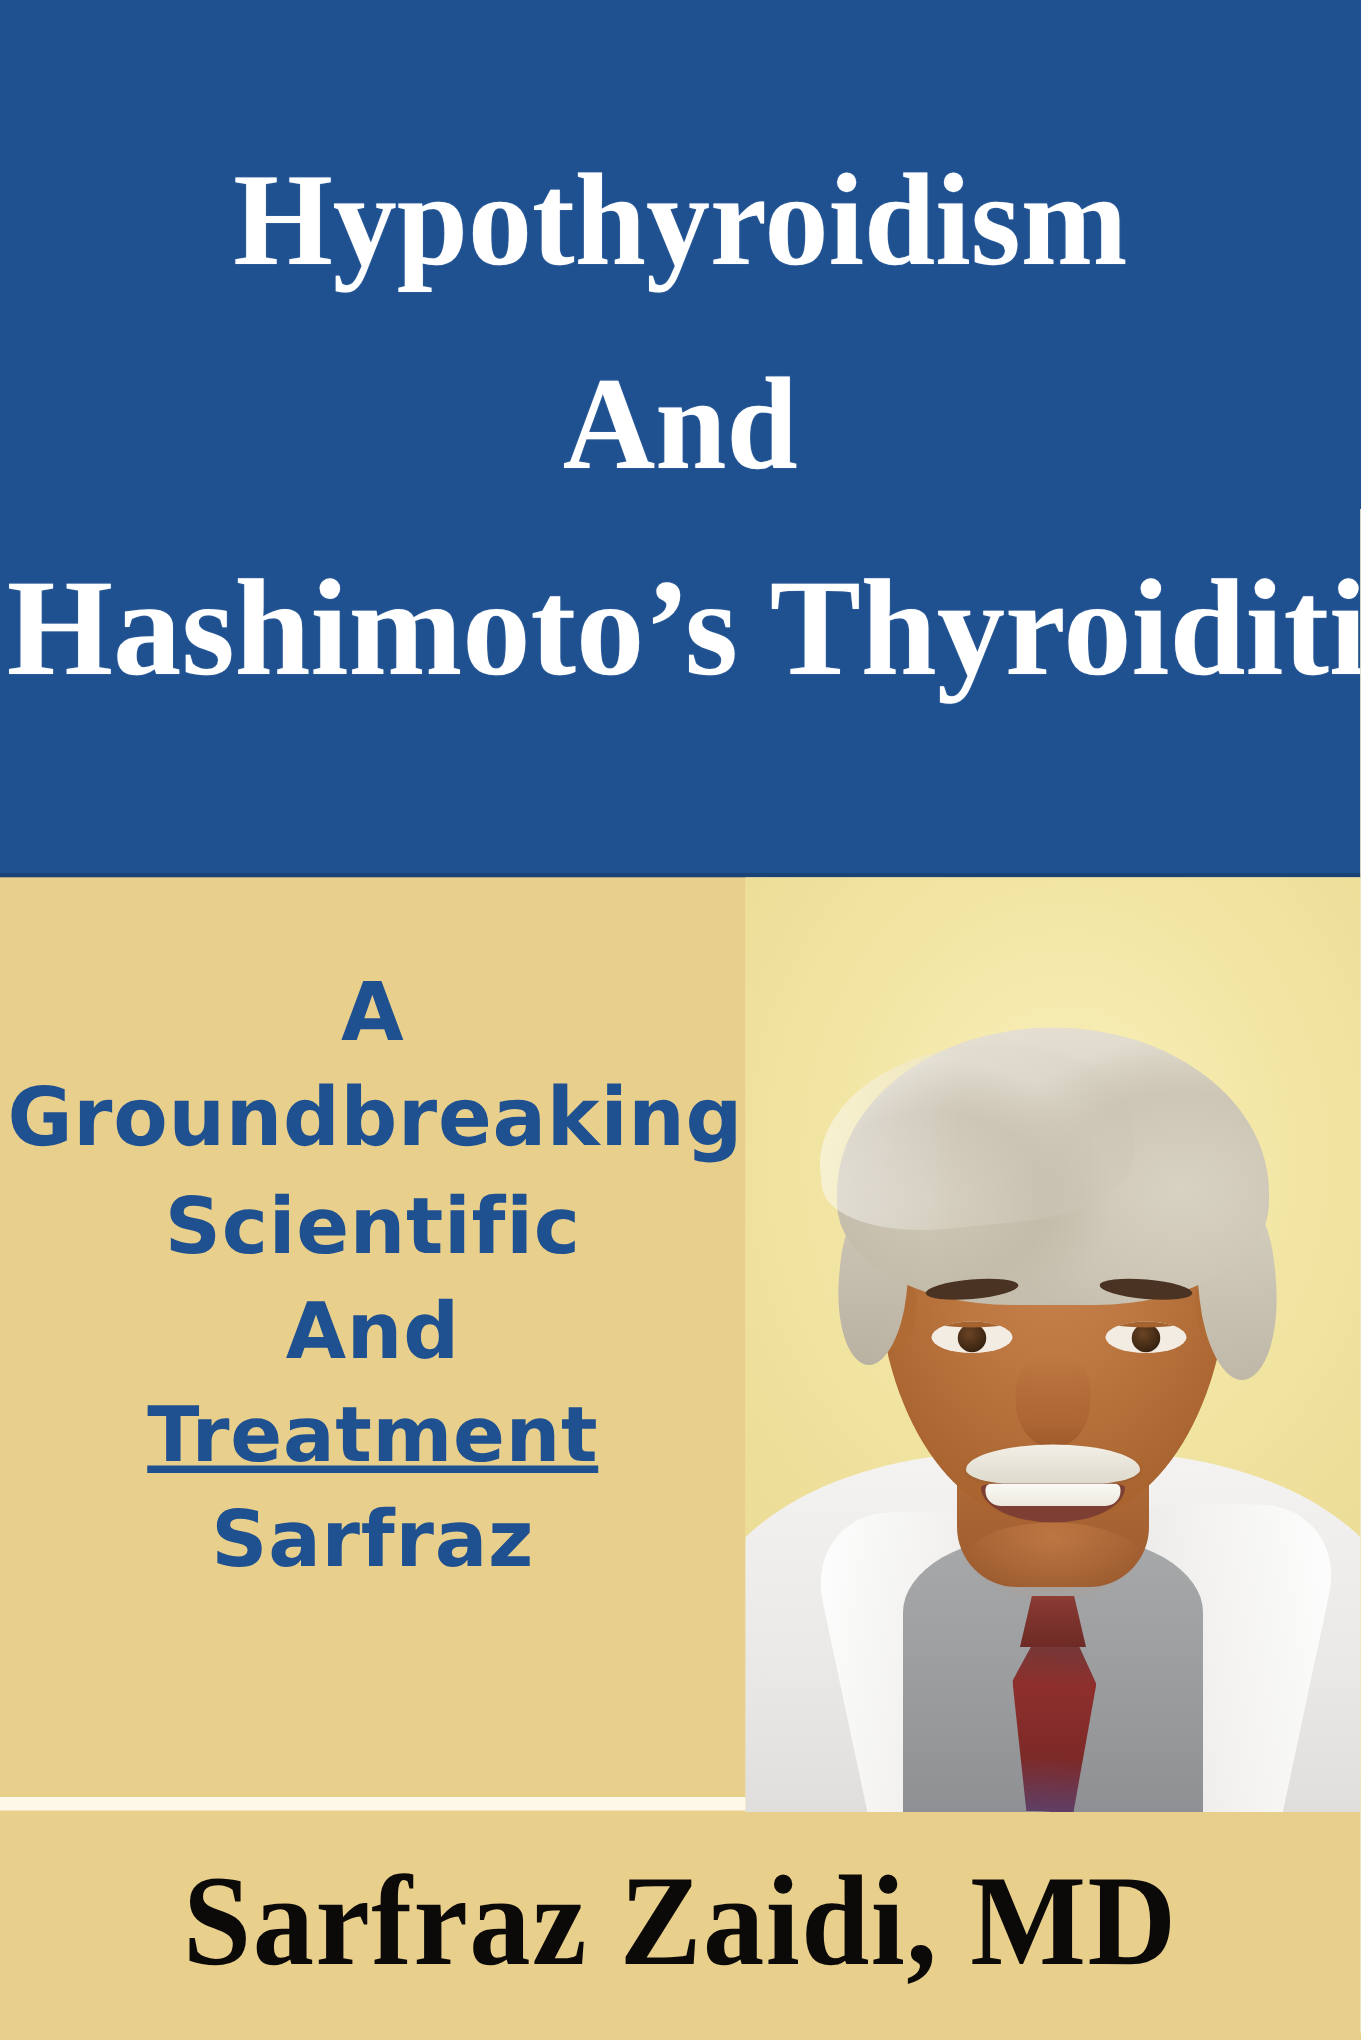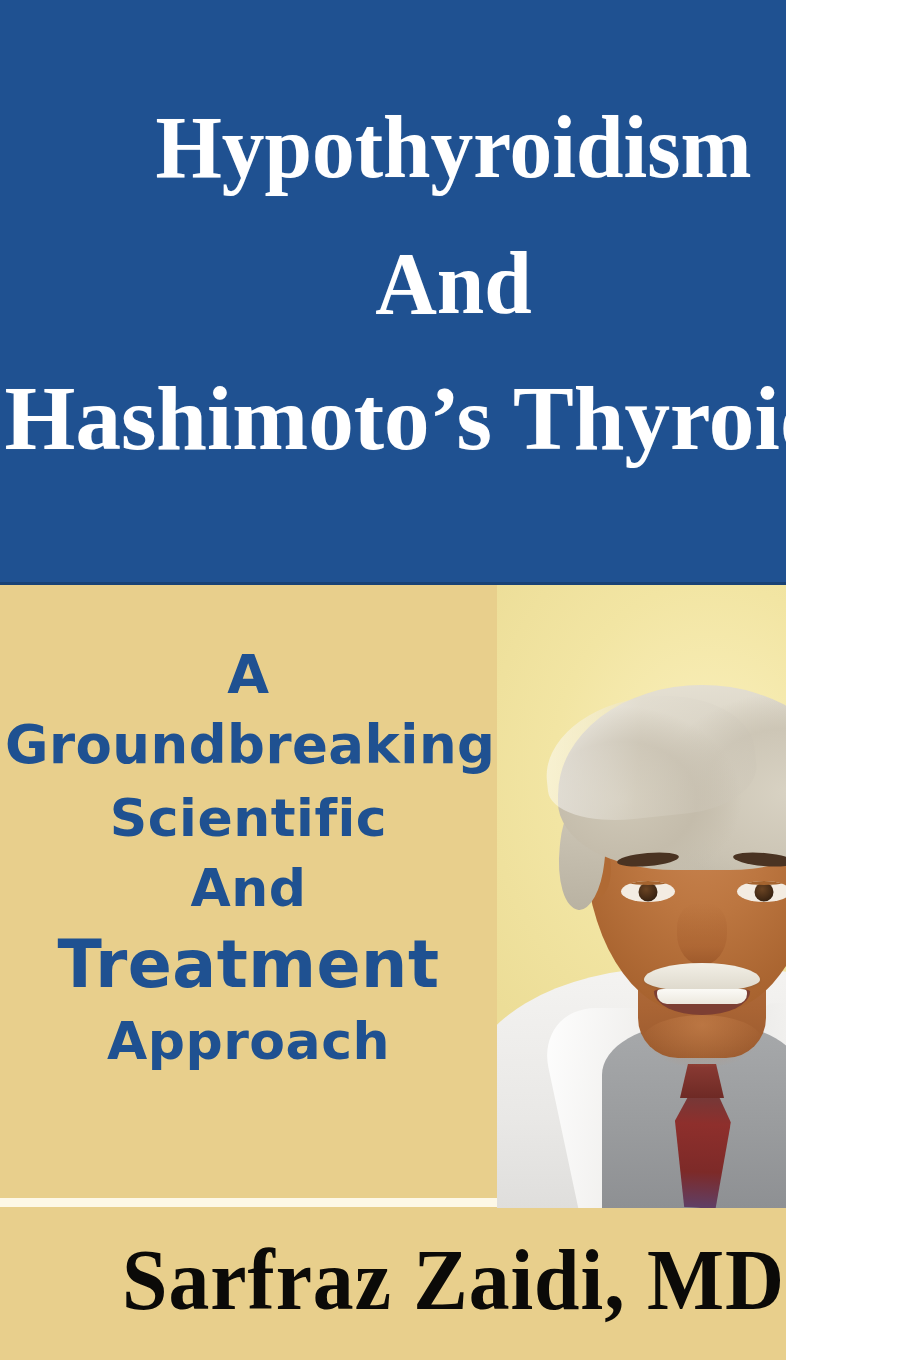--- a/index.html
+++ b/index.html
@@ -2,21 +2,21 @@
 <html><head>
 <meta charset="utf-8">
 <style>
   html, body {
     margin: 0;
     padding: 0;
     background: #ffffff;
   }
   #cover {
     position: relative;
-    width: 786px;
+    width: 907px;
     height: 1360px;
     overflow: hidden;
     background: #e8cf8c;
     font-family: "Liberation Serif", serif;
   }
 
   
   #title-panel {
     position: absolute;
     left: 0; top: 0;
@@ -73,21 +73,21 @@
     white-space: nowrap;
     line-height: 1.0;
     color: #1f5191;
     letter-spacing: .5px;
   }
   .sub-a          { font-size: 54px; margin-bottom: 16px; }
   .sub-ground     { font-size: 54px; margin-bottom: 20px; transform: scaleX(.98); }
   .sub-sci        { font-size: 52px; margin-bottom: 18px; }
   .sub-and        { font-size: 52px; margin-bottom: 18px; }
   .sub-prac       { font-size: 52px; margin-bottom: 18px; }
-  .sub-treat      { font-size: 65px; margin-bottom: 18px; }
+  .sub-treat      { font-size: 51px; margin-bottom: 18px; text-decoration: underline; }
   .sub-appr       { font-size: 52px; }
 
   
   #author-photo {
     position: absolute;
     left: 497px;
     top: 585px;
     width: 410px;
     height: 623px;
     overflow: hidden;
@@ -318,21 +318,21 @@
   </div>
 
   <div id="body-panel"></div>
 
   <div id="subtitle-block">
     <span class="subtitle-line sub-a">A</span>
     <span class="subtitle-line sub-ground">Groundbreaking,</span>
     <span class="subtitle-line sub-sci">Scientific</span>
     <span class="subtitle-line sub-and">And</span>
     <span class="subtitle-line sub-treat">Treatment</span>
-    <span class="subtitle-line sub-appr">Approach</span>
+    <span class="subtitle-line sub-appr">Sarfraz</span>
   </div>
 
   <div id="author-photo" aria-label="Portrait photograph of the author: an older man with silver-gray hair and a white mustache, smiling, wearing a white lab coat over a gray shirt with a dark red patterned tie, on a pale yellow background">
     <div id="photo-bg"></div>
     <div id="coat"></div>
     <div id="coat-lapel-l"></div>
     <div id="coat-lapel-r"></div>
     <div id="shirt"></div>
     <div id="tie"></div>
     <div id="tie-knot"></div>

